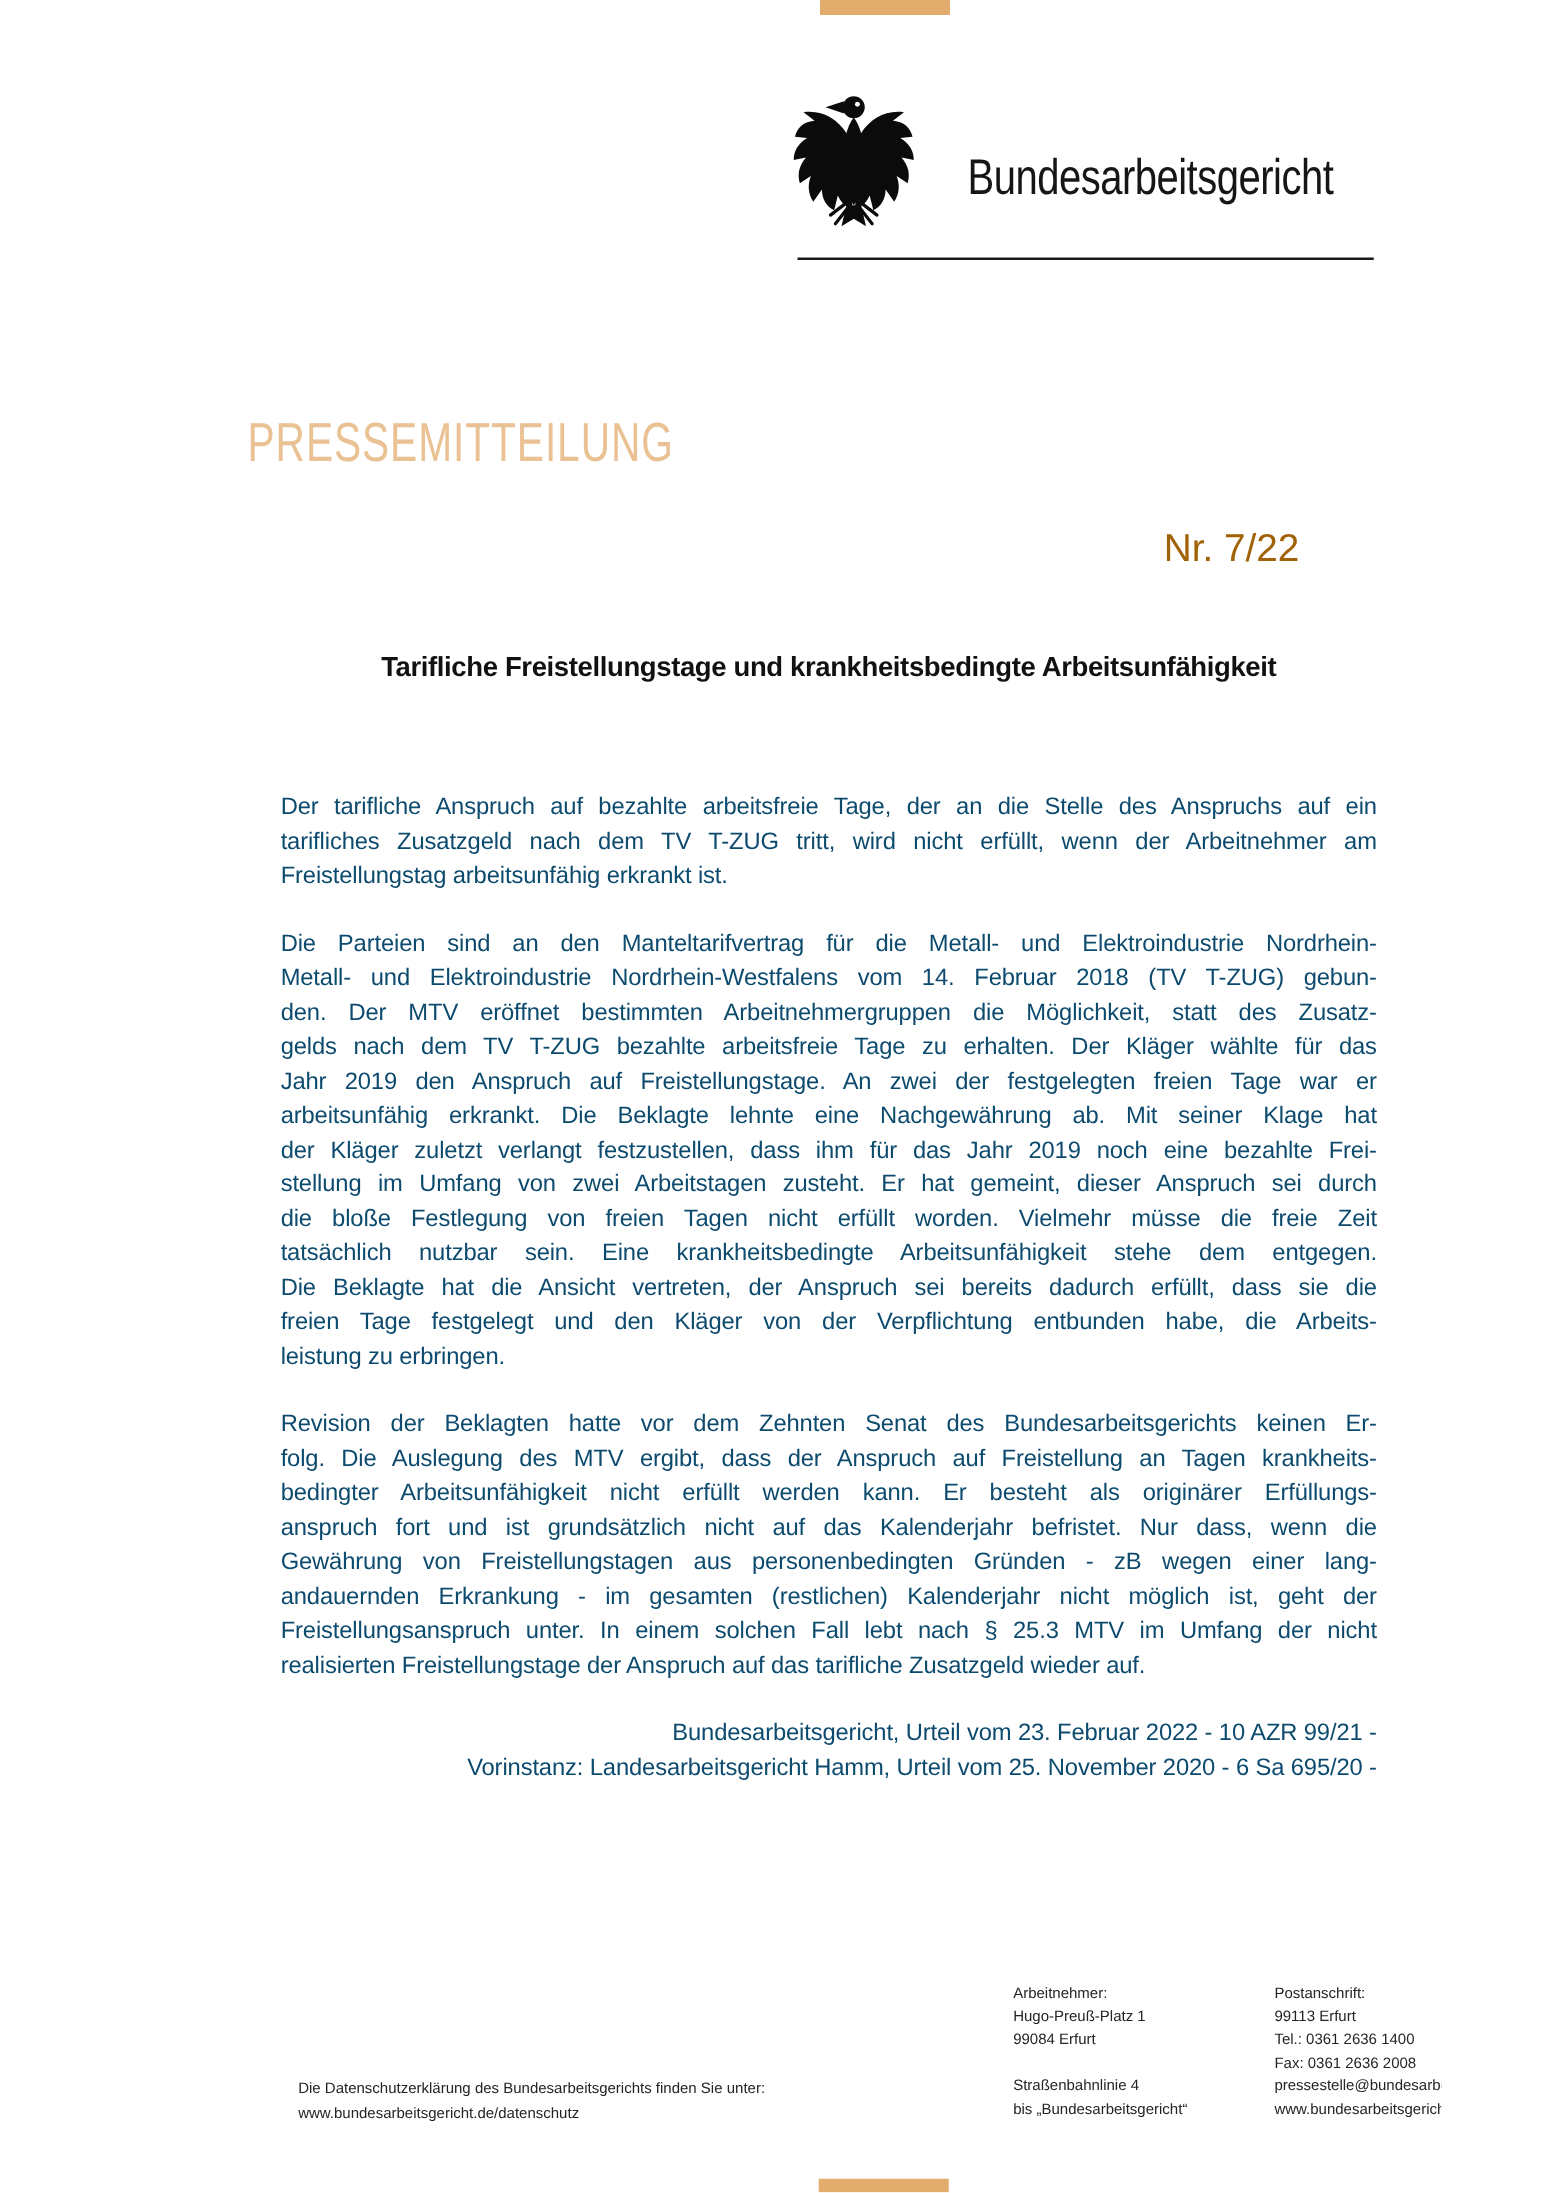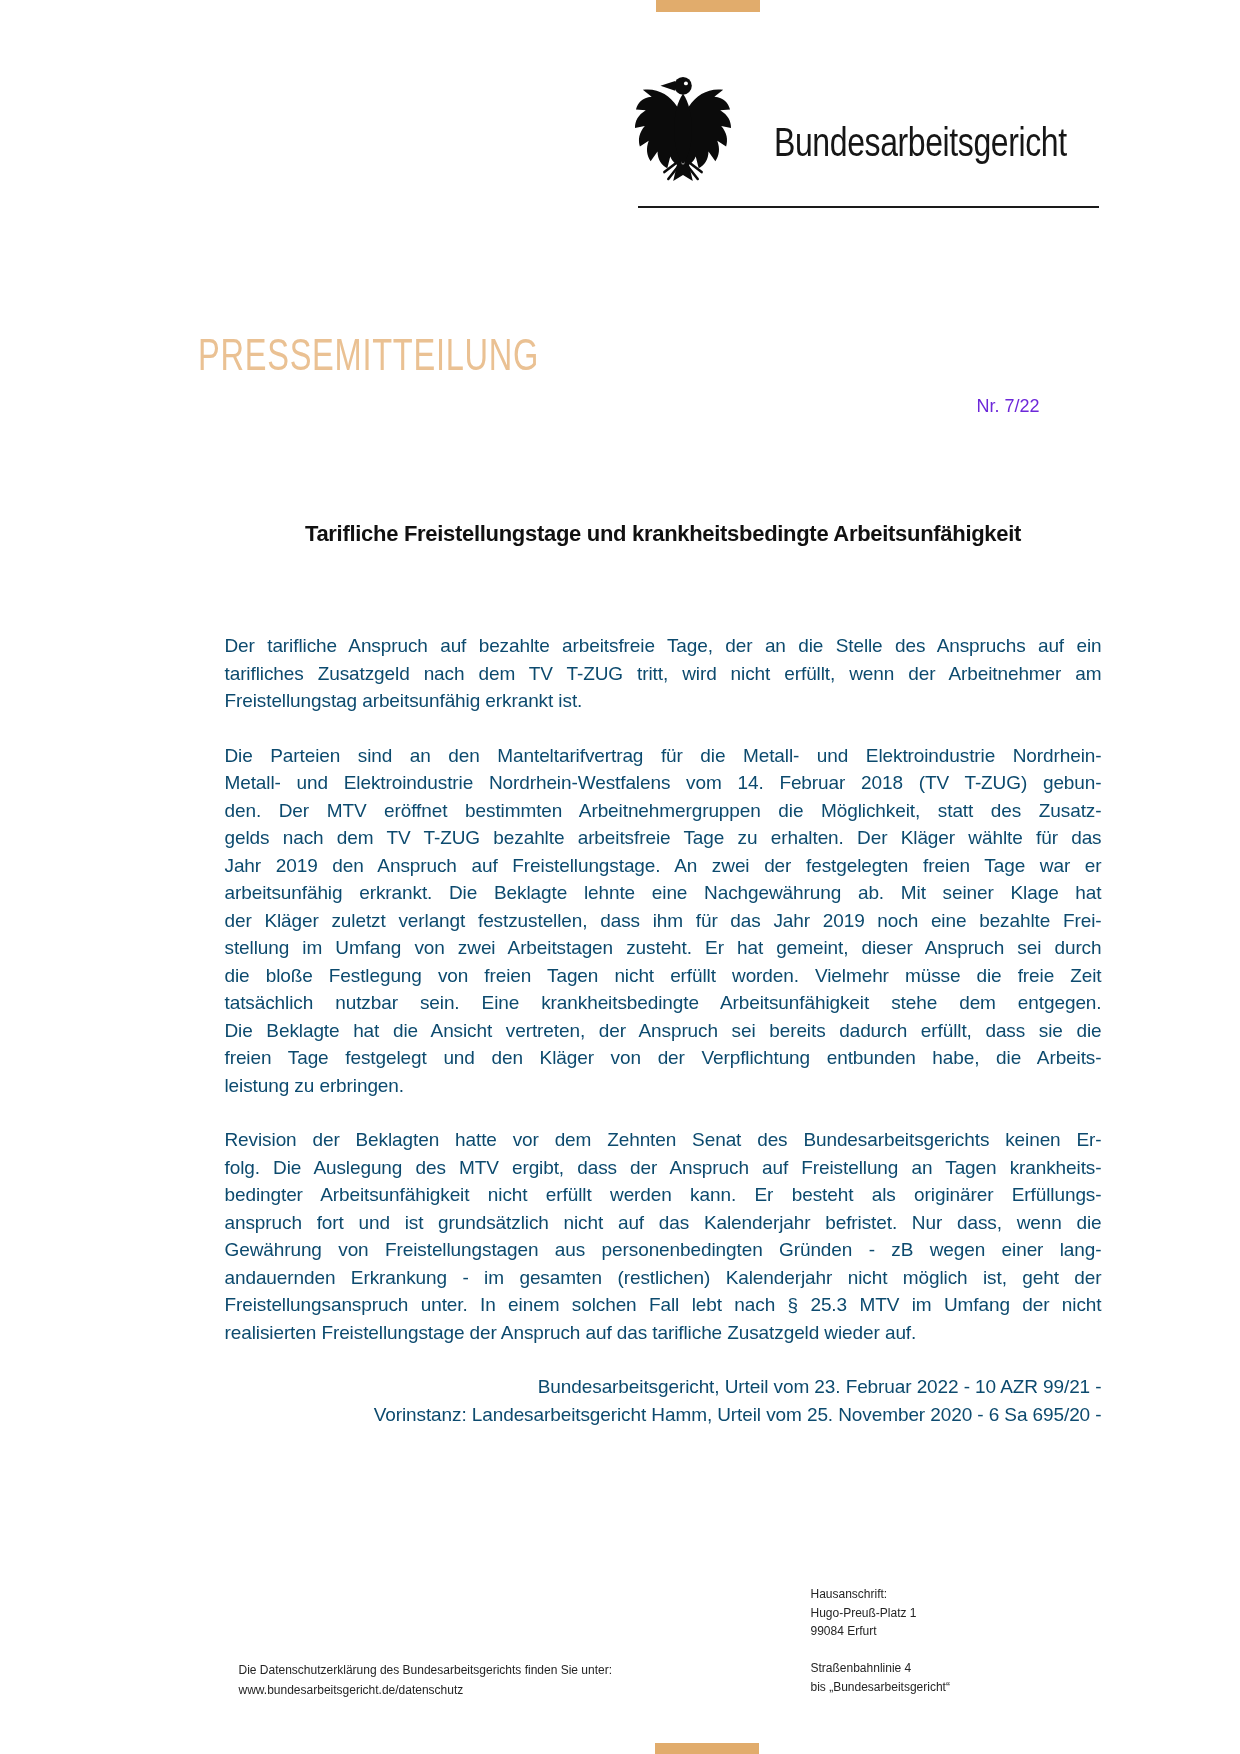--- a/index.html
+++ b/index.html
@@ -21,22 +21,22 @@
     transform:scaleX(.80); transform-origin:0 0; letter-spacing:-0.5px;
   }
   .logo-rule { position:absolute; left:550px; top:206px; width:461px; height:2px; background:#1a1a1a; }
 
   .pm-heading {
     position:absolute; left:110px; top:330px;
     font-size:44px; color:#eac193; white-space:nowrap; letter-spacing:1px;
     transform:scaleX(.74); transform-origin:0 0;
   }
   .release-number {
-    position:absolute; top:396px; right:113px;
-    font-size:18px; color:#6d28d9;
+    position:absolute; top:421px; right:113px;
+    font-size:31px; color:#a16207;
   }
   .doc-title {
     position:absolute; left:137px; top:521px; width:877px;
     text-align:center; font-weight:bold; font-size:22px; letter-spacing:-0.3px;
     color:#111;
   }
 
   .body-block {
     position:absolute; left:137px; top:632px; width:877px;
     font-size:19px; line-height:27.5px; letter-spacing:-0.1px; color:#0c4a6e;
@@ -121,28 +121,38 @@
         <div>Vorinstanz: Landesarbeitsgericht Hamm, Urteil vom 25. November 2020 - 6 Sa 695/20 -</div>
       </div>
   </div>
 
   <div class="footer-col f-left">
       <div>Die Datenschutzerklärung des Bundesarbeitsgerichts finden Sie unter:</div>
       <div>www.bundesarbeitsgericht.de/datenschutz</div>
     </div>
 
   <div class="footer-col f-mid">
-    <div>Hausanschrift:</div>
+    <div>Arbeitnehmer:</div>
     <div>
         <div>Hugo-Preuß-Platz 1</div>
         <div>99084 Erfurt</div>
       </div>
     <div class="f-gap"></div>
     <div>
         <div>Straßenbahnlinie 4</div>
         <div>bis „Bundesarbeitsgericht“</div>
       </div>
   </div>
 
+  <div class="footer-col f-right">
+    <div>Postanschrift:</div>
+    <div>
+        <div>99113 Erfurt</div>
+        <div>Tel.: 0361 2636 1400</div>
+        <div>Fax: 0361 2636 2008</div>
+        <div>pressestelle@bundesarbeitsgericht.de</div>
+        <div>www.bundesarbeitsgericht.de</div>
+      </div>
+  </div>
 
   <div class="accent-bar bar-bottom"></div>
 
 </div>
 
 </body></html>

